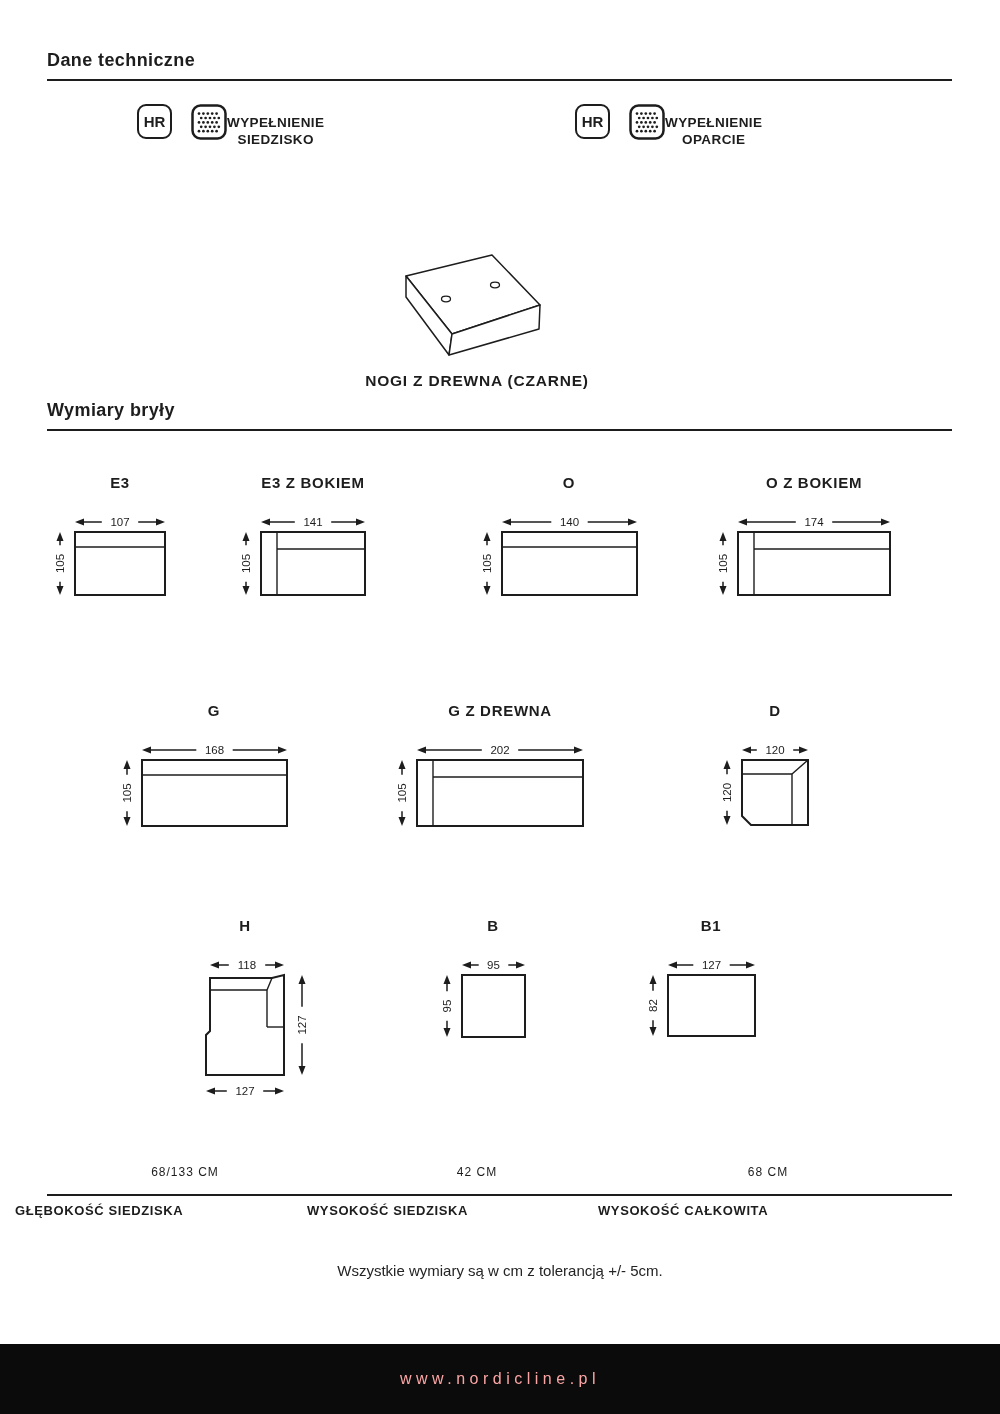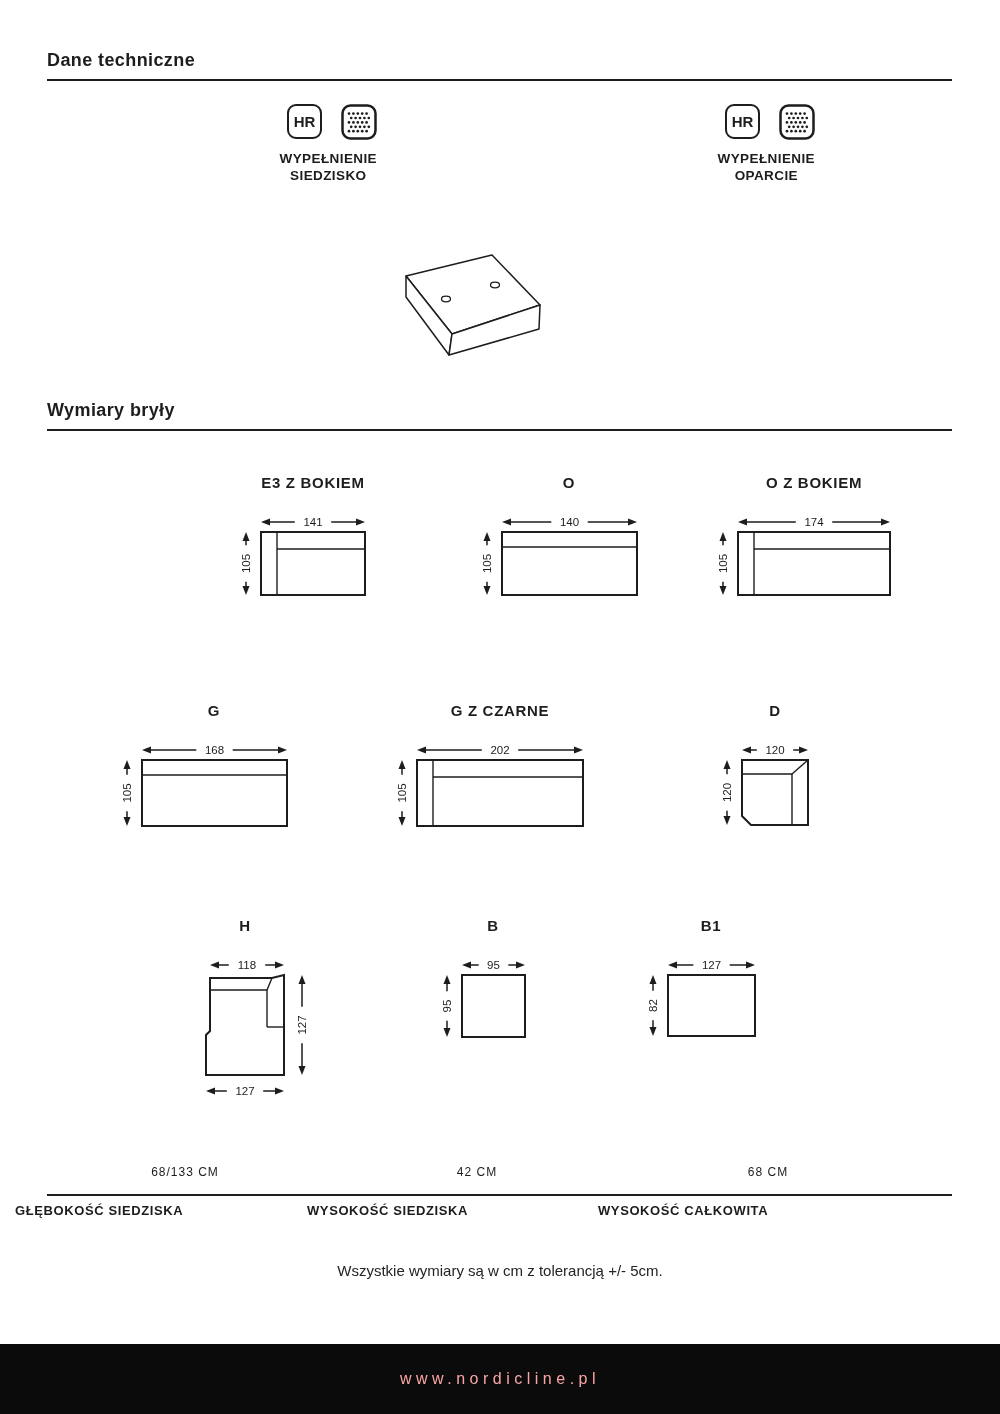--- a/index.html
+++ b/index.html
@@ -4,21 +4,21 @@
 <style>
   html,body{margin:0;padding:0;background:#e8e8e8;}
   .page{
     position:relative;width:1000px;height:1414px;margin:0 auto;
     background:#ffffff;overflow:hidden;
     font-family:"Liberation Sans",sans-serif;color:#1d1d1d;
   }
   .sec-title{position:absolute;font-size:18px;font-weight:700;letter-spacing:.4px;}
   .h-rule{position:absolute;height:2px;background:currentColor;}
   .thin-rule{position:absolute;height:2px;background:currentColor;}
-  .icon-group{position:absolute;width:240px;display:flex;flex-direction:column;align-items:flex-end;}
+  .icon-group{position:absolute;width:240px;display:flex;flex-direction:row;align-items:flex-start;}
   .icon-row{display:flex;gap:19px;}
   .hr-box{width:31px;height:31px;border:2.5px solid currentColor;border-radius:9px;
     display:flex;align-items:center;justify-content:center;font-weight:700;font-size:15px;letter-spacing:0;}
   .icon-label{margin-top:10px;font-weight:700;font-size:13.5px;line-height:17px;text-align:center;letter-spacing:.4px;}
   .legs-svg{position:absolute;}
   .legs-caption{position:absolute;text-align:center;font-weight:700;font-size:15.5px;letter-spacing:.8px;}
   .module{position:absolute;}
   .module-title{position:relative;font-weight:700;font-size:15px;letter-spacing:.7px;text-align:center;height:20px;line-height:18px;}
   .module svg{display:block;}
   .page svg text{font-family:"Liberation Sans",sans-serif;}
@@ -120,25 +120,45 @@
     <g fill="#ffffff" stroke="currentColor" stroke-width="1.5" stroke-linejoin="round">
       <path d="M8,28 L94,7 L142,57 L54,86 Z"></path>
       <path d="M8,28 L8,49 L51,107 L54,86 Z"></path>
       <path d="M54,86 L51,107 L141,81 L142,57 Z"></path>
     </g>
     <g fill="#ffffff" stroke="currentColor" stroke-width="1.3">
       <ellipse cx="48" cy="51" rx="4.5" ry="2.8"></ellipse>
       <ellipse cx="97" cy="37" rx="4.5" ry="2.8"></ellipse>
     </g>
   </svg>
+  <div class="legs-caption" style="left:317px;top:372px;width:320px;">NOGI Z DREWNA (CZARNE)</div>
 
   <div class="sec-title" style="left:47px;top:400px;">Wymiary bryły</div>
   <div class="h-rule" style="left:47px;top:429px;width:905px;"></div>
 
   <div id="modules-layer" style="position:absolute;left:0;top:0;width:1000px;height:1414px;pointer-events:none;">
+      <div class="module" style="left: 45px; top: 474px; width: 130px;">
+        <div class="module-title" style="left: 10px;">E3</div>
+        <svg width="130" height="109">
+          <polygon points="30,28 39,24.5 39,31.5" fill="#1d1d1d"></polygon>
+          <polygon points="120,28 111,24.5 111,31.5" fill="#1d1d1d"></polygon>
+          <line x1="37" y1="28" x2="56.8" y2="28" stroke="#1d1d1d" stroke-width="1.5"></line>
+          <line x1="93.2" y1="28" x2="113" y2="28" stroke="#1d1d1d" stroke-width="1.5"></line>
+          <text x="75" y="28" fill="#1d1d1d" font-size="11.5" text-anchor="middle" dominant-baseline="central">107</text>
+          <polygon points="15,38 11.5,47 18.5,47" fill="#1d1d1d"></polygon>
+          <polygon points="15,101 11.5,92 18.5,92" fill="#1d1d1d"></polygon>
+          <line x1="15" y1="45" x2="15" y2="51.3" stroke="#1d1d1d" stroke-width="1.5"></line>
+          <line x1="15" y1="87.7" x2="15" y2="94" stroke="#1d1d1d" stroke-width="1.5"></line>
+          <text x="15" y="69.5" fill="#1d1d1d" font-size="11.5" text-anchor="middle" dominant-baseline="central" transform="rotate(-90 15 69.5)">105</text>
+          <g transform="translate(30,38)">
+            <rect x="0" y="0" width="90" height="63" fill="none" stroke="#1d1d1d" stroke-width="2" stroke-linejoin="miter"></rect>
+            <line x1="0" y1="15" x2="90" y2="15" stroke="#1d1d1d" stroke-width="1.4"></line>
+          </g>
+        </svg>
+      </div>
       <div class="module" style="left: 231px; top: 474px; width: 144px;">
         <div class="module-title" style="left: 10px;">E3 Z BOKIEM</div>
         <svg width="144" height="109">
           <polygon points="30,28 39,24.5 39,31.5" fill="#1d1d1d"></polygon>
           <polygon points="134,28 125,24.5 125,31.5" fill="#1d1d1d"></polygon>
           <line x1="37" y1="28" x2="63.8" y2="28" stroke="#1d1d1d" stroke-width="1.5"></line>
           <line x1="100.2" y1="28" x2="127" y2="28" stroke="#1d1d1d" stroke-width="1.5"></line>
           <text x="82" y="28" fill="#1d1d1d" font-size="11.5" text-anchor="middle" dominant-baseline="central">141</text>
           <polygon points="15,38 11.5,47 18.5,47" fill="#1d1d1d"></polygon>
           <polygon points="15,101 11.5,92 18.5,92" fill="#1d1d1d"></polygon>
@@ -204,21 +224,21 @@
           <line x1="15" y1="45" x2="15" y2="52.8" stroke="#1d1d1d" stroke-width="1.5"></line>
           <line x1="15" y1="89.2" x2="15" y2="97" stroke="#1d1d1d" stroke-width="1.5"></line>
           <text x="15" y="71" fill="#1d1d1d" font-size="11.5" text-anchor="middle" dominant-baseline="central" transform="rotate(-90 15 71)">105</text>
           <g transform="translate(30,38)">
             <rect x="0" y="0" width="145" height="66" fill="none" stroke="#1d1d1d" stroke-width="2" stroke-linejoin="miter"></rect>
             <line x1="0" y1="15" x2="145" y2="15" stroke="#1d1d1d" stroke-width="1.4"></line>
           </g>
         </svg>
       </div>
       <div class="module" style="left: 387px; top: 702px; width: 206px;">
-        <div class="module-title" style="left: 10px;">G Z CZARNE</div>
+        <div class="module-title" style="left: 10px;">G Z DREWNA</div>
         <svg width="206" height="112">
           <polygon points="30,28 39,24.5 39,31.5" fill="#1d1d1d"></polygon>
           <polygon points="196,28 187,24.5 187,31.5" fill="#1d1d1d"></polygon>
           <line x1="37" y1="28" x2="94.8" y2="28" stroke="#1d1d1d" stroke-width="1.5"></line>
           <line x1="131.2" y1="28" x2="189" y2="28" stroke="#1d1d1d" stroke-width="1.5"></line>
           <text x="113" y="28" fill="#1d1d1d" font-size="11.5" text-anchor="middle" dominant-baseline="central">202</text>
           <polygon points="15,38 11.5,47 18.5,47" fill="#1d1d1d"></polygon>
           <polygon points="15,104 11.5,95 18.5,95" fill="#1d1d1d"></polygon>
           <line x1="15" y1="45" x2="15" y2="52.8" stroke="#1d1d1d" stroke-width="1.5"></line>
           <line x1="15" y1="89.2" x2="15" y2="97" stroke="#1d1d1d" stroke-width="1.5"></line>

